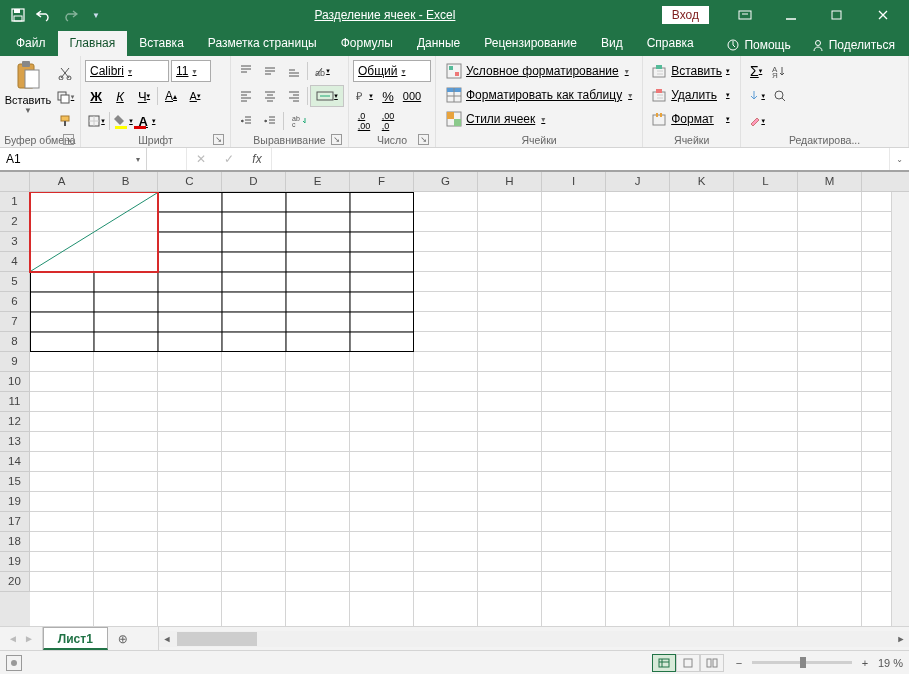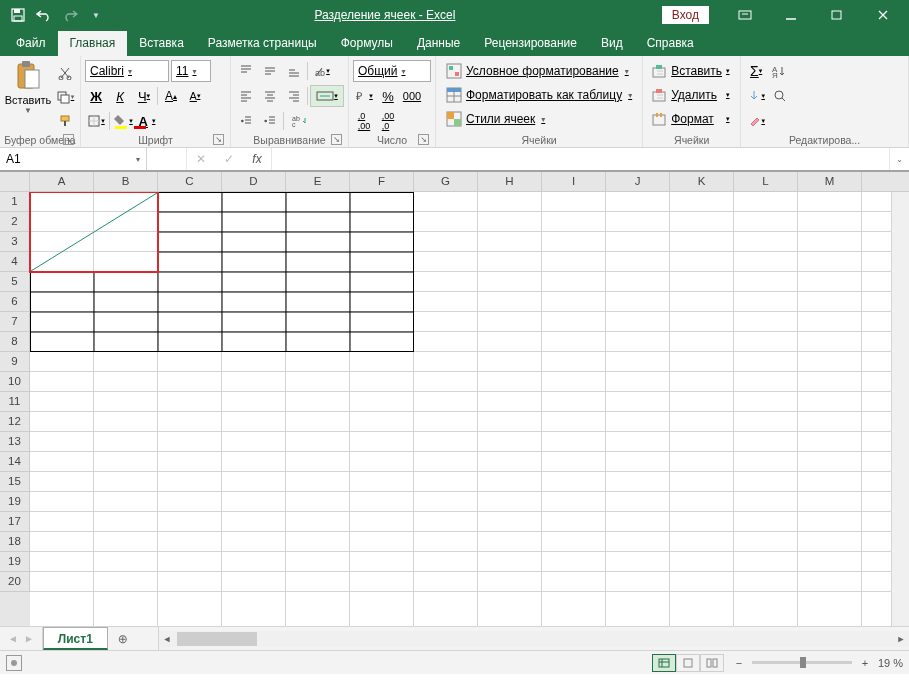--- a/index.html
+++ b/index.html
@@ -146,20 +146,36 @@
 <div class="tabs">
   <div class="tab">Файл</div>
   <div class="tab active">Главная</div>
   <div class="tab">Вставка</div>
   <div class="tab">Разметка страницы</div>
   <div class="tab">Формулы</div>
   <div class="tab">Данные</div>
   <div class="tab">Рецензирование</div>
   <div class="tab">Вид</div>
   <div class="tab">Справка</div>
+  <div class="tab-extras">
+    <div class="tab-extra">
+      <svg width="14" height="14">
+          <circle cx="7" cy="7" r="5" fill="none" stroke="#fff"></circle>
+          <path d="M7 3v4l2 2" stroke="#fff" fill="none"></path>
+        </svg>
+      <span>Помощь</span>
+    </div>
+    <div class="tab-extra">
+      <svg width="14" height="14">
+          <circle cx="7" cy="5" r="2.5" fill="none" stroke="#fff"></circle>
+          <path d="M3 13c0-2.5 2-4 4-4s4 1.5 4 4" fill="none" stroke="#fff"></path>
+        </svg>
+      <span>Поделиться</span>
+    </div>
+  </div>
 </div>
 
 <div class="ribbon">
 
   <div class="group">
     <div class="group-body">
       <div class="big-btn">
         <div class="ico">
           <svg width="28" height="32">
               <rect x="4" y="4" width="16" height="24" rx="2" fill="#d9a14a" stroke="#a97b2e"></rect>

